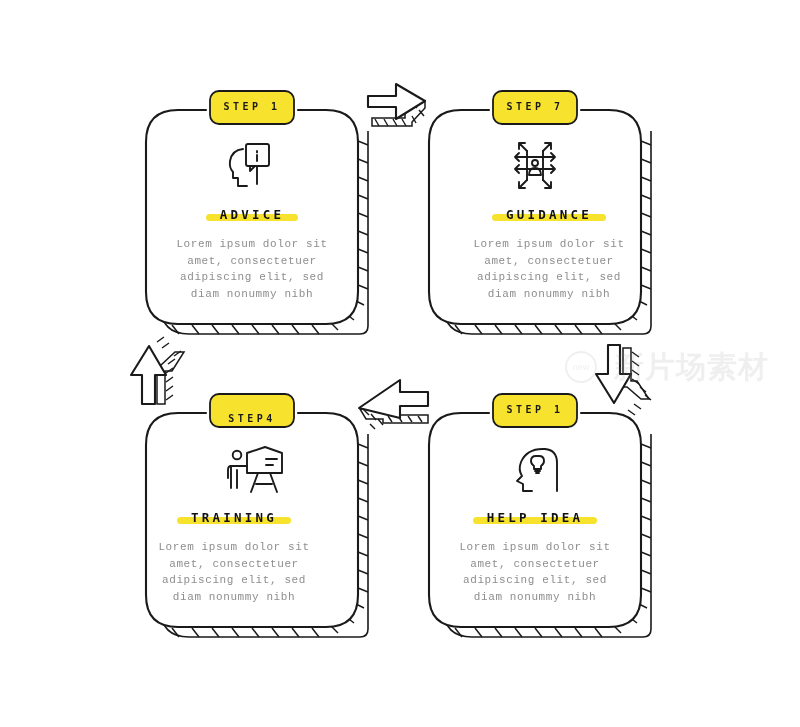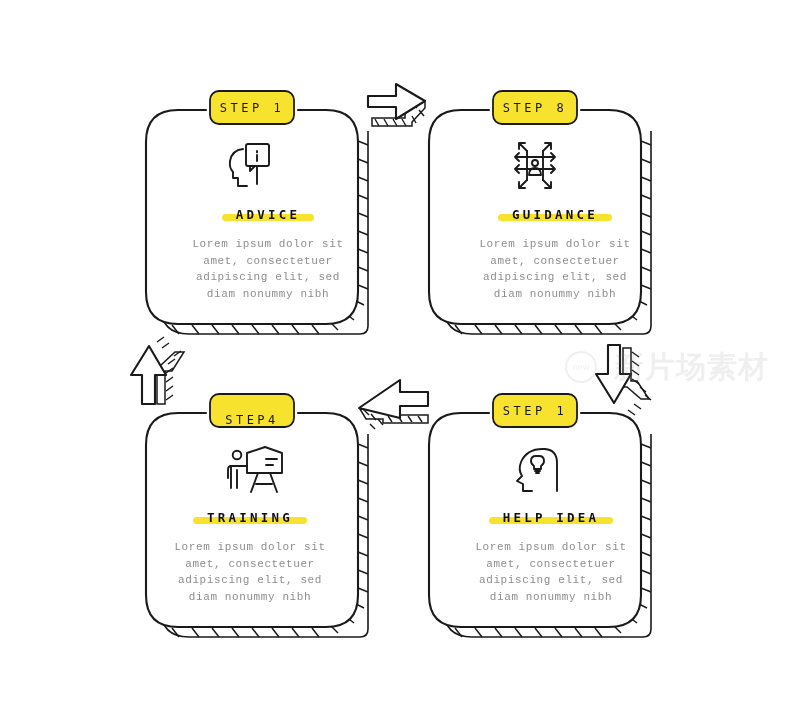--- a/index.html
+++ b/index.html
@@ -52,28 +52,27 @@
     font-weight: bold;
     letter-spacing: 1px;
     font-family: "DejaVu Sans", sans-serif;
     white-space: nowrap;
   }
   
   .card-txt {
     position: absolute;
     width: 210px;
     text-align: center;
-    margin-left: 16px;
   }
   .step-badge-lbl {
     position: absolute;
     width: 120px;
     text-align: center;
-    font-size: 12px;
-    font-weight: normal;
+    font-size: 10px;
+    font-weight: bold;
     letter-spacing: 3.5px;
     color: #1a1a1a;
     font-family: "DejaVu Sans Mono", monospace;
   }
   .card-title {
     font-size: 12.5px;
     font-weight: bold;
     letter-spacing: 3.2px;
     color: #111111;
     position: relative;
@@ -347,38 +346,38 @@
         <line x1="174" y1="356" x2="181" y2="351"></line>
         <line x1="162" y1="348" x2="169" y2="343"></line>
         <line x1="157" y1="342" x2="164" y2="337"></line>
       </g>
       <path d="M165,404 L165,371 L172,371 L184,352 L175,352 L161,365 L157,365 L157,404 Z" fill="none" stroke="#1a1a1a" stroke-width="1.5"></path>
       <path d="M142,404 L142,375 L131,375 L149,346 L166,375 L155,375 L155,404 Z" fill="#ffffff" stroke="#1a1a1a" stroke-width="2.1" stroke-linejoin="round"></path>
     </g>
   </svg>
 
   <div class="step-badge-lbl" style="left:192px; top:101px;">STEP 1</div>
-  <div class="step-badge-lbl" style="left:475px; top:101px;">STEP 8</div>
+  <div class="step-badge-lbl" style="left:475px; top:101px;">STEP 7</div>
   <div class="step-badge-lbl" style="left:475px; top:404px;">STEP 1</div>
   <div class="step-badge-lbl" style="left:192px; top:413px;">STEP4</div>
 
   <div class="card-txt" style="left:147px; top:204px;">
     <div class="title-wrap">
       <div class="title-hl"></div>
       <div class="card-title"><span>ADVICE</span></div>
     </div>
     <div class="card-body">
       <div>Lorem ipsum dolor sit</div>
       <div>amet, consectetuer</div>
       <div>adipiscing elit, sed</div>
       <div>diam nonummy nibh</div>
     </div>
   </div>
 
-  <div class="card-txt" style="left:434px; top:204px;">
+  <div class="card-txt" style="left:444px; top:204px;">
     <div class="title-wrap">
       <div class="title-hl"></div>
       <div class="card-title"><span>GUIDANCE</span></div>
     </div>
     <div class="card-body">
       <div>Lorem ipsum dolor sit</div>
       <div>amet, consectetuer</div>
       <div>adipiscing elit, sed</div>
       <div>diam nonummy nibh</div>
     </div>

